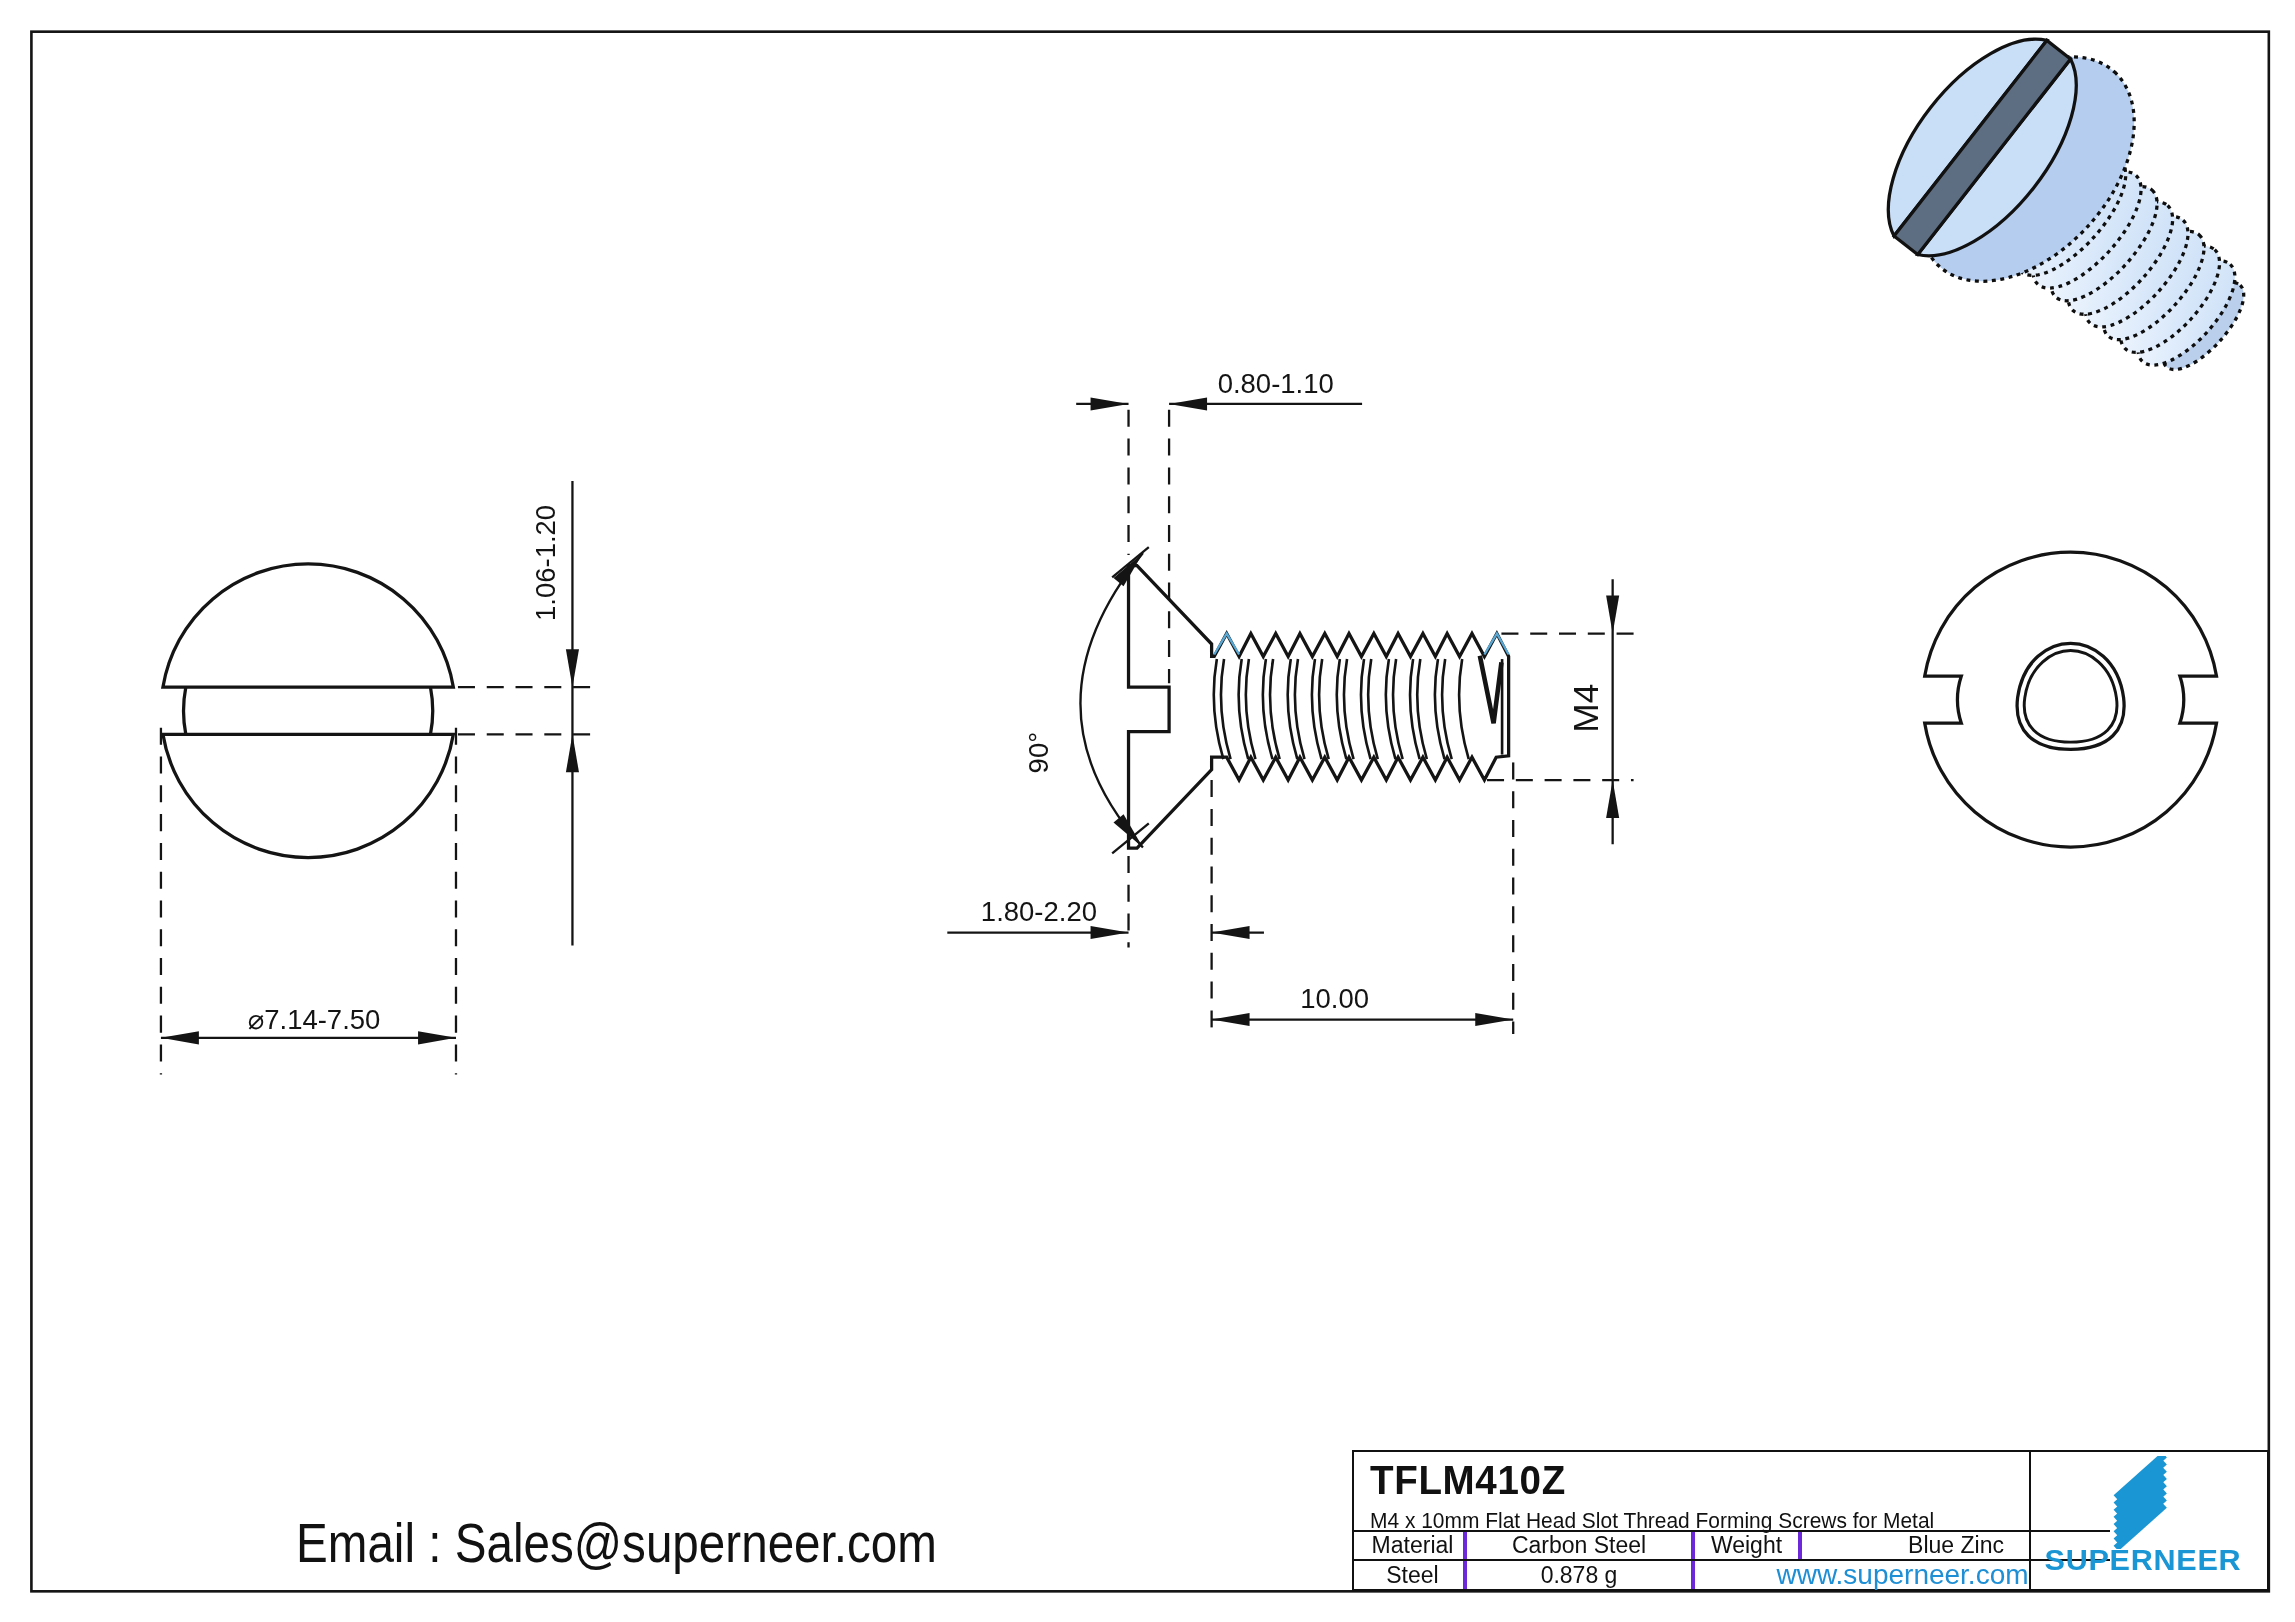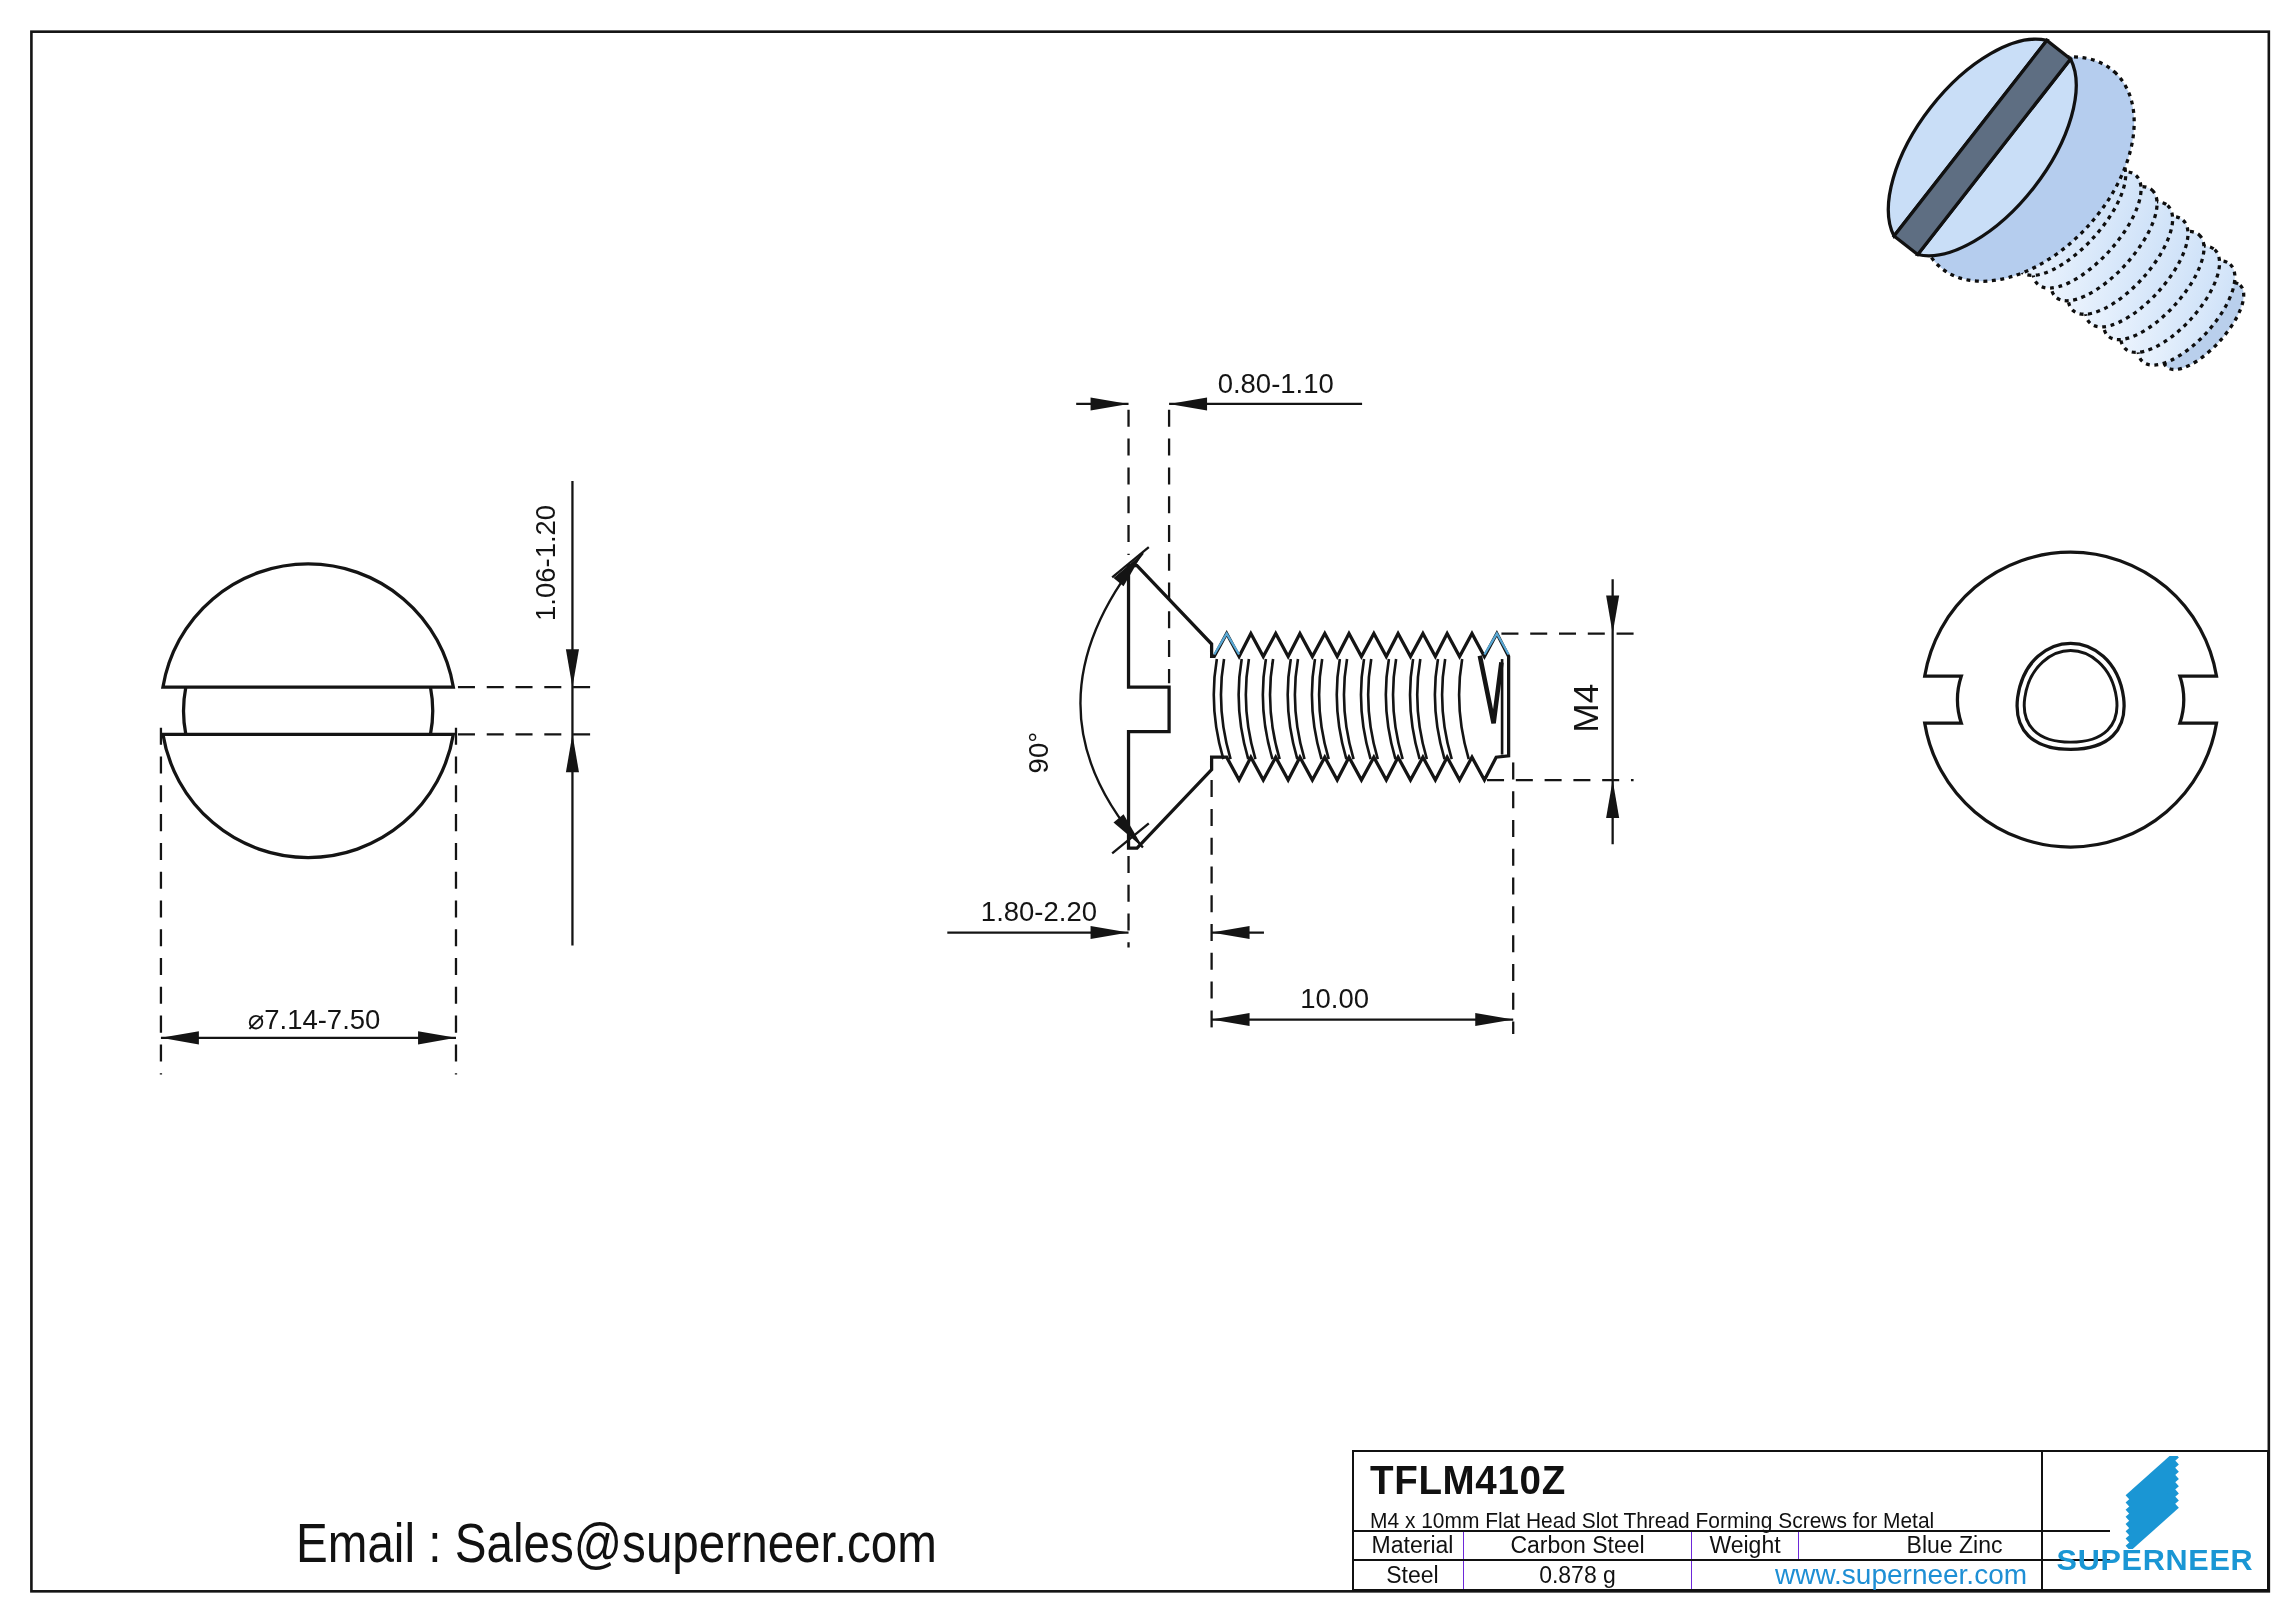--- a/index.html
+++ b/index.html
@@ -7,31 +7,31 @@
        font-family:"Liberation Sans",sans-serif;color:#111;overflow:hidden;}
   #sheet-svg{position:absolute;left:0;top:0;}
   svg text{font-family:"Liberation Sans",sans-serif;fill:#141414;}
   .dimtxt{font-size:42px;}
   .dimtxt-lg{font-size:54px;}
 
   
   .tb{position:absolute;left:1352px;top:1450px;width:917px;height:141px;
       border:2px solid #111;box-sizing:border-box;background:#fff;}
   .tb-left{position:absolute;left:0;top:0;width:756px;height:100%;box-sizing:border-box;}
-  .tb-logo{position:absolute;right:0;top:0;width:226px;height:100%;
+  .tb-logo{position:absolute;right:12px;top:0;width:226px;height:100%;
            border-left:2px solid #111;box-sizing:border-box;text-align:center;}
   .tb-desc{height:80px;border-bottom:2px solid #111;box-sizing:border-box;
            padding:6.5px 0 0 15.7px;}
   .tb-part{font-size:41px;font-weight:bold;letter-spacing:0.7px;line-height:42px;
            transform:scaleX(.94);transform-origin:left;}
   .tb-subdesc{font-size:21.6px;margin-top:7.9px;transform:scaleX(.97);transform-origin:left;}
   .tb-row{display:flex;box-sizing:border-box;height:29px;border-bottom:2px solid #111;}
   .tb-row:last-child{height:28px;border-bottom:none;}
   .tb-cell{display:flex;align-items:center;justify-content:center;box-sizing:border-box;
-           font-size:23px;border-left:1px solid #6d28d9;}
+           font-size:23px;border-left:4px solid #6d28d9;}
   .tb-cell:first-child{border-left:none;padding-left:8px;}
   .w-label{width:109px;}
   .w-val1{width:228px;}
   .w-fin{width:107px;}
   .w-val2{flex:1;}
   .tb-link{color:#1e8fd5;text-decoration:none;font-size:28px;}
   .brand-word{position:absolute;left:0;right:0;bottom:11.8px;
               font-size:30px;font-weight:bold;color:#1a96d4;letter-spacing:0.7px;
               transform:scaleX(1.02);}
   .logo-stripes{margin-top:3.9px;}

